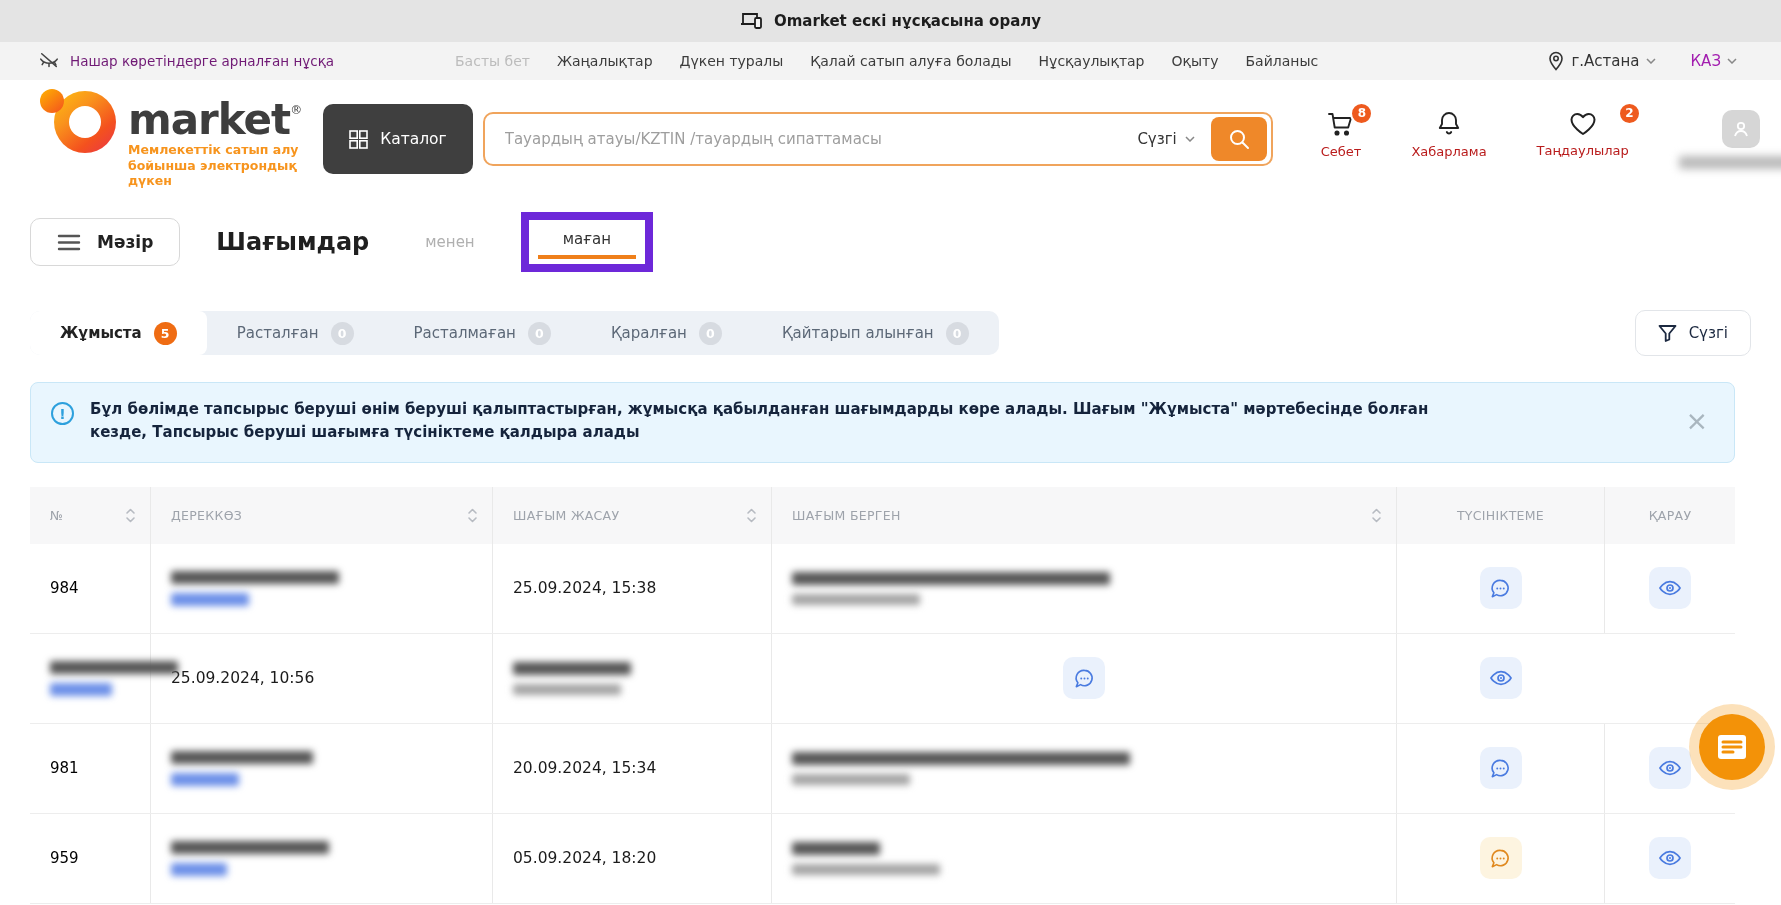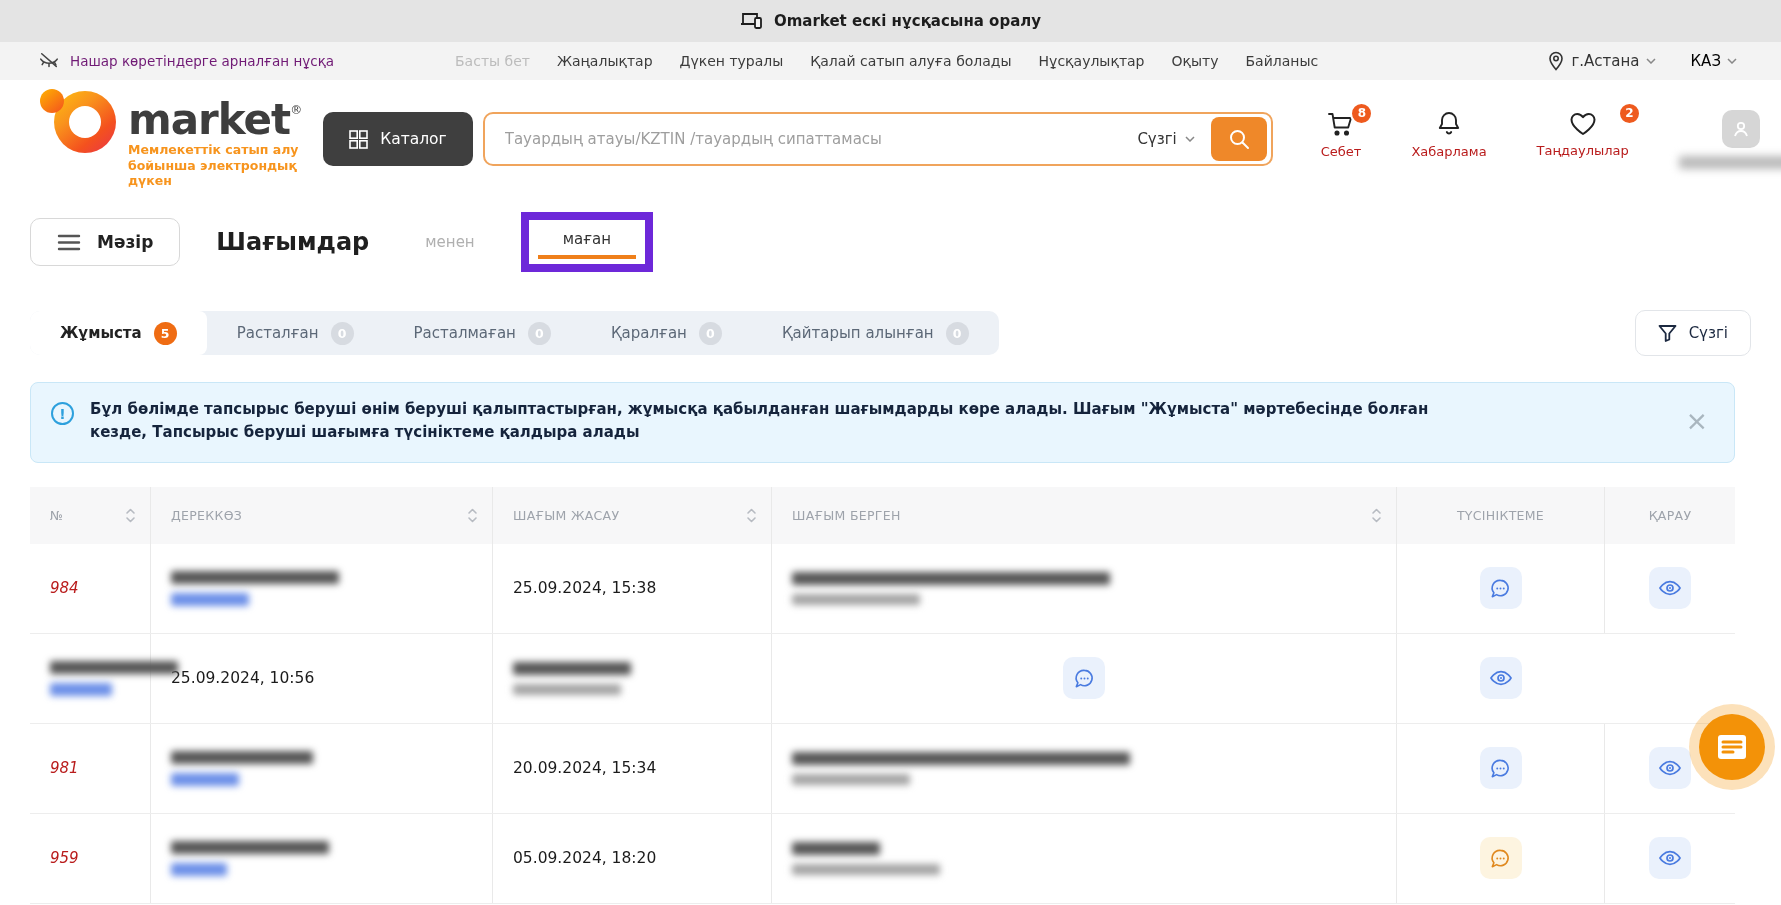--- a/index.html
+++ b/index.html
@@ -9,38 +9,38 @@
 
   
   .bar1 { height:42px; background:#e4e4e4; display:flex; align-items:center; justify-content:center; gap:10px; color:#1d1d1d; font-size:15px; font-weight:600; }
   .bar2 { position:relative; height:38px; background:#f3f3f3; display:flex; align-items:center; padding:0 44px 0 38px; }
   .access { display:flex; align-items:center; gap:10px; color:#701a75; font-size:13.5px; }
   .main-nav { position:absolute; left:455px; display:flex; align-items:center; gap:27px; }
   .nav-item { font-size:14px; color:#3c3c3c; cursor:pointer; white-space:nowrap; }
   .nav-item.muted { color:#bcbcbc; }
   .locale { margin-left:auto; display:flex; align-items:center; gap:8px; }
   .loc-city { display:flex; align-items:center; gap:7px; font-size:15px; color:#333; }
-  .lang { margin-left:26px; display:flex; align-items:center; gap:6px; font-size:15px; color:#000000; }
+  .lang { margin-left:26px; display:flex; align-items:center; gap:6px; font-size:15px; color:#a21caf; }
   .chev { width:10px; height:6px; }
 
   
   .header { height:118px; display:flex; align-items:center; padding:0 0 0 40px; }
   .logo { display:flex; align-items:flex-start; gap:10px; width:280px; }
   .logo-mark { position:relative; width:78px; height:66px; flex:none; }
   .logo-ring { position:absolute; left:14px; top:2px; width:62px; height:62px; border-radius:50%;
     background:linear-gradient(140deg,#ffc010 0%,#f9931c 35%,#f4511e 70%,#e8344c 100%); }
   .logo-ring::after { content:""; position:absolute; left:15px; top:15px; width:32px; height:32px; border-radius:50%; background:#fff; }
   .logo-dot { position:absolute; left:0; top:0; width:24px; height:24px; border-radius:50%;
     background:linear-gradient(140deg,#ffb300,#f4511e); }
   .logo-text { display:flex; flex-direction:column; margin-top:2px; }
   .logo-word { font-size:42px; font-weight:700; color:#3e3e3e; letter-spacing:-1px; line-height:38px; }
   .logo-r { font-size:12px; vertical-align:20px; font-weight:400; }
   .logo-tag { margin-top:3px; font-size:12.5px; font-weight:700; color:#f7941d; line-height:1.25; }
 
-  .catalog-btn { margin-left:22px; height:54px; background:#3f3f3f; color:#fff; border:none; border-radius:10px;
+  .catalog-btn { margin-left:22px; height:70px; background:#3f3f3f; color:#fff; border:none; border-radius:10px;
     display:flex; align-items:center; gap:12px; padding:0 26px; font-size:15.5px; font-family:inherit; cursor:pointer; flex:none; }
 
   .search-wrap { margin-left:10px; width:790px; height:54px; border:2px solid #f0a45c; border-radius:10px;
     display:flex; align-items:center; padding:0 4px 0 20px; background:#fff; flex:none; }
   .search-input { flex:1; border:none; outline:none; font-size:15px; color:#444; font-family:inherit; background:transparent; }
   .search-input::placeholder { color:#9e9e9e; }
   .search-filter { display:flex; align-items:center; gap:8px; font-size:15px; color:#333; margin-right:16px; cursor:pointer; white-space:nowrap; }
   .search-btn { width:56px; height:44px; background:#ef8829; border:none; border-radius:8px; display:flex; align-items:center; justify-content:center; cursor:pointer; }
 
   .hdr-icons { display:flex; align-items:flex-start; gap:50px; margin-left:48px; }
@@ -87,21 +87,21 @@
   .trow { display:grid; grid-template-columns:121px 342px 279px 625px 208px 130px; }
   .thead { background:#f7f7f8; height:57px; }
   .th { display:flex; align-items:center; font-size:12.5px; color:#9ea3ab; letter-spacing:.3px; padding:0 14px 0 20px;
     border-right:1px solid #e9e9e9; justify-content:space-between; }
   .th.center { justify-content:center; padding:0; }
   .th:last-child { border-right:none; }
   .tbody-row { height:90px; border-bottom:1px solid #ededed; }
   .td { display:flex; align-items:center; padding:0 20px; border-right:1px solid #e9e9e9; }
   .td:last-child { border-right:none; }
   .td.center { justify-content:center; padding:0; }
-  .td .num { font-size:15px; color:#b91c1c;font-style:italic; }
+  .td .num { font-size:15px; color:#000000; }
   .td .date { font-size:15.5px; color:#1b1b1b; }
   .redact { display:flex; flex-direction:column; gap:9px; }
   .r-line { height:13px; border-radius:2px; filter:blur(3.5px); background:#555; }
   .r-line.link { background:#6b8fe8; }
   .r-line.sub { height:11px; background:#a3a3a3; }
   .icon-btn { width:42px; height:42px; border:none; border-radius:10px; background:#eaf1fc; color:#4a7be0;
     display:flex; align-items:center; justify-content:center; cursor:pointer; }
   .icon-btn.warn { background:#fdf4e0; color:#e0891f; }
 
   

